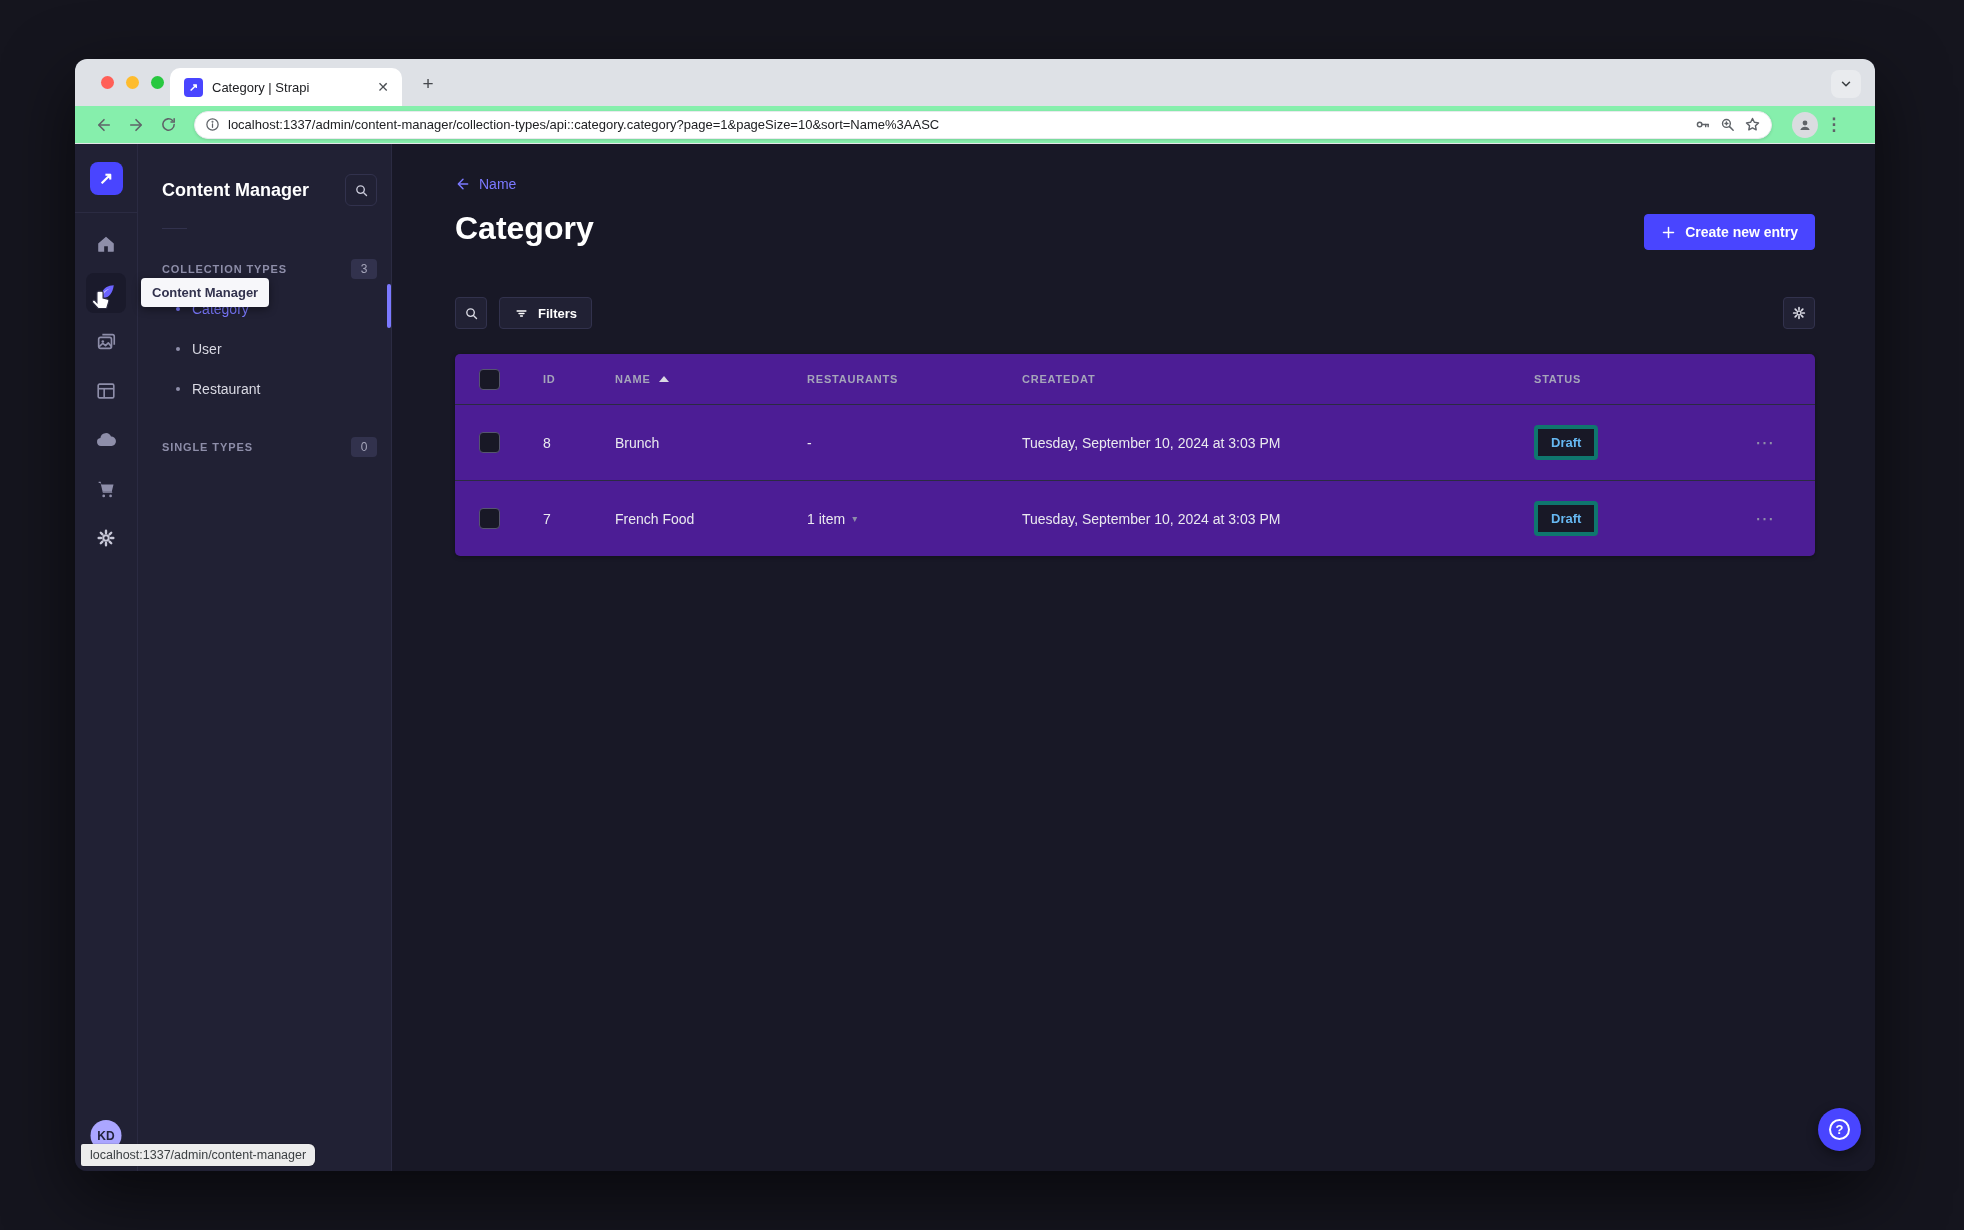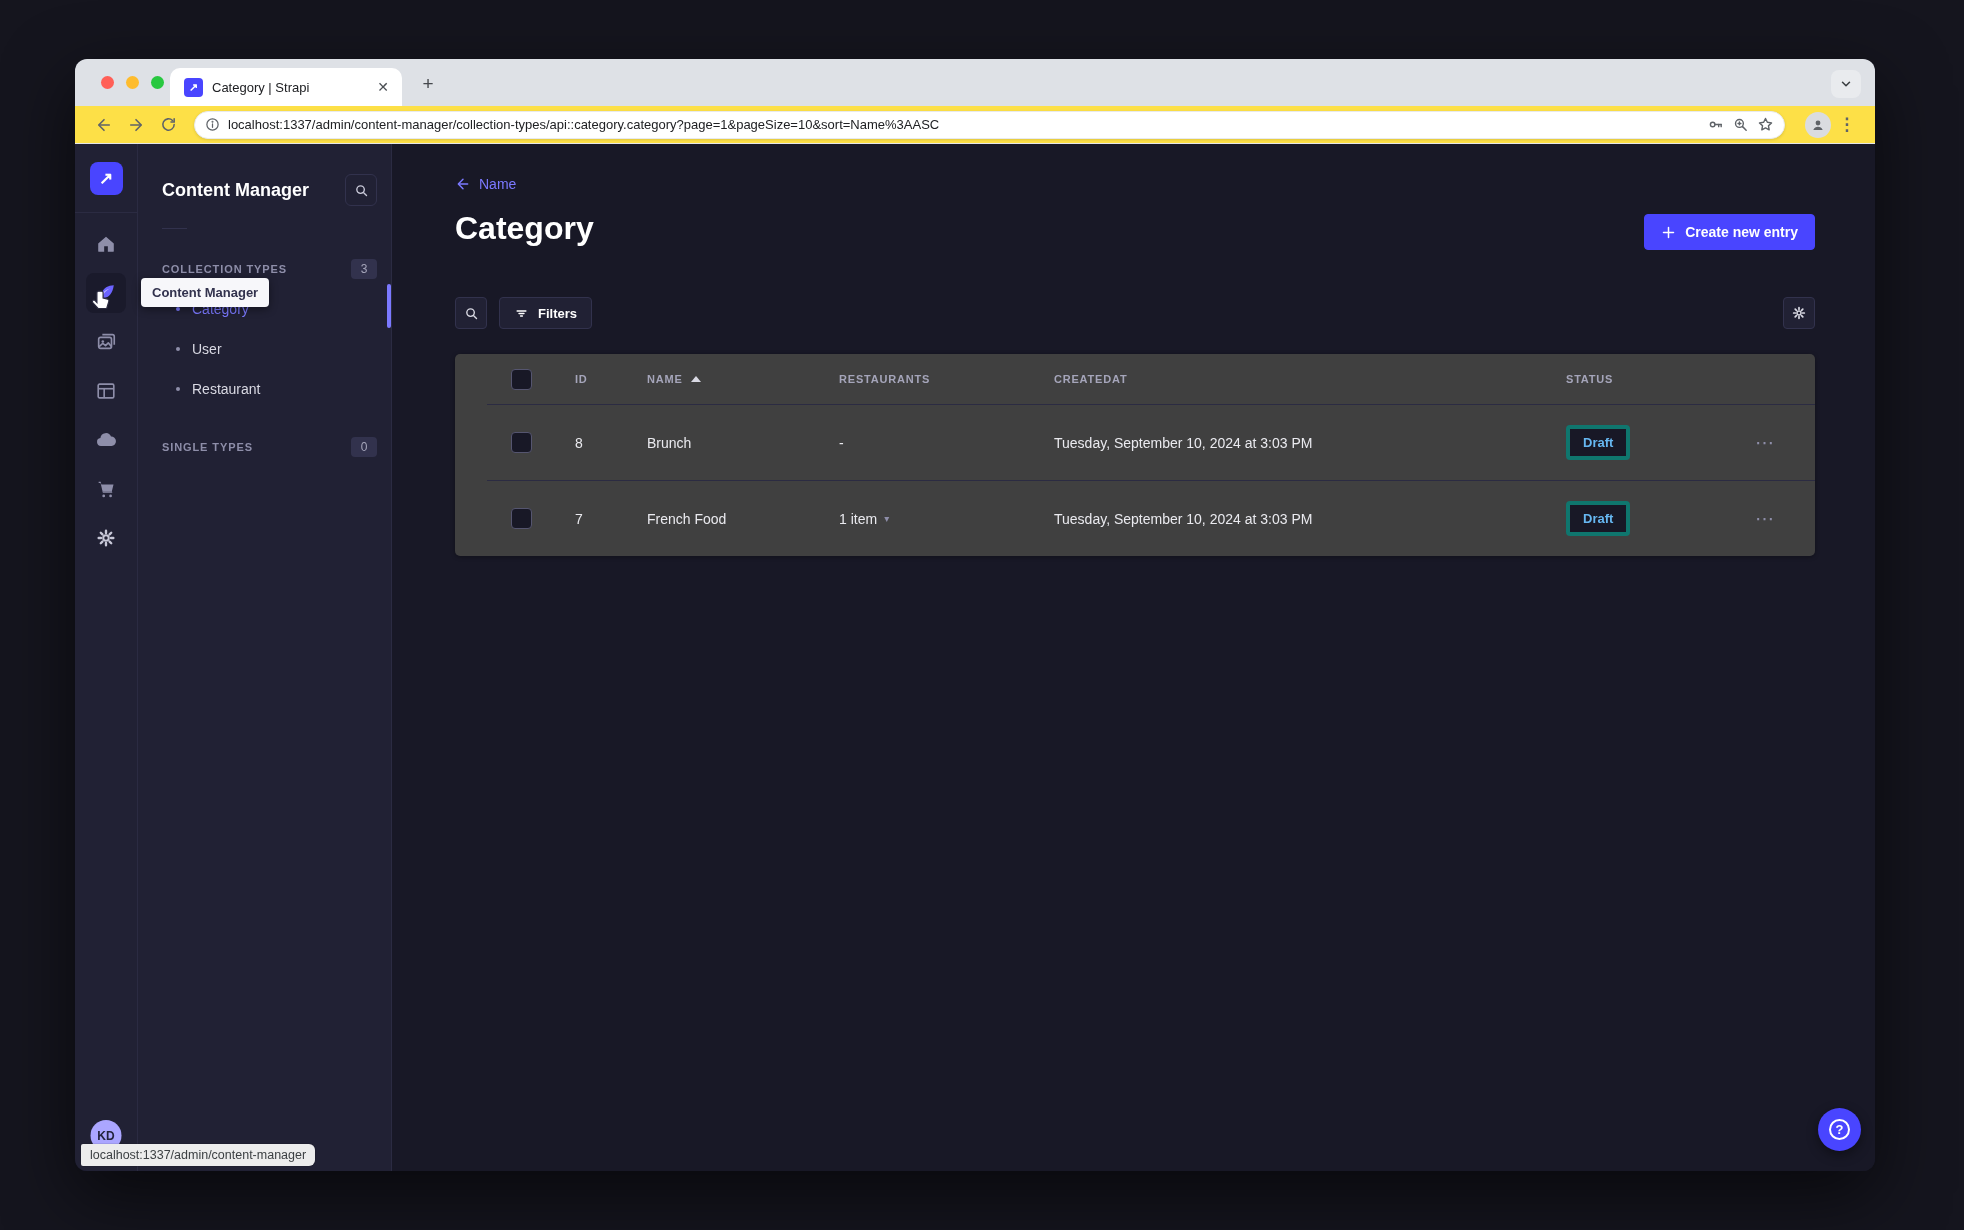--- a/index.html
+++ b/index.html
@@ -32,21 +32,21 @@
   .favicon { width:19px; height:19px; border-radius:4px; background:#4945ff; color:#fff;
     display:flex; align-items:center; justify-content:center; font-size:11px; font-weight:bold; }
   .tab-title { flex:1; font-size:13px; color:#202124; white-space:nowrap; overflow:hidden; }
   .tab-close { color:#4b4f54; font-size:14px; width:18px; height:18px; display:flex; align-items:center; justify-content:center; border-radius:4px; }
   .newtab { position:absolute; left:340px; bottom:9px; width:26px; height:26px; border-radius:6px;
     color:#45484d; font-size:19px; display:flex; align-items:center; justify-content:center; }
   .strip-chevron { position:absolute; right:14px; bottom:8px; width:30px; height:28px; border-radius:8px;
     background:#e9ebee; color:#3c4043; display:flex; align-items:center; justify-content:center; }
 
   
-  .toolbar { height:38px; background:#fde047; display:flex; align-items:center; padding:0 16px 0 15px; gap:4px; border-bottom:1px solid #e4e6e8;}
+  .toolbar { height:38px; background:#86efac; display:flex; align-items:center; padding:0 29px 0 15px; gap:4px; border-bottom:1px solid #e4e6e8;}
   .nav-ic { width:28px; height:28px; display:flex; align-items:center; justify-content:center; color:#5f6368; border-radius:50%; flex:0 0 auto;}
   .nav-ic svg { display:block; }
   .omnibox {
     flex:1; height:28px; margin:0 10px 0 8px; background:#fff; border:1px solid #e8eaed;
     box-shadow:0 1px 3px rgba(0,0,0,.12);
     border-radius:14px; display:flex; align-items:center; padding:0 10px 0 10px; gap:8px; min-width:0;
   }
   .url-text { flex:1; font-size:13px; color:#202124; white-space:nowrap; overflow:hidden; }
   .omni-ic { color:#5f6368; flex:0 0 auto; display:flex; align-items:center; }
   .profile-avatar { width:26px; height:26px; border-radius:50%; background:#dadce0; color:#5f6368;
@@ -109,21 +109,21 @@
   }
 
   .filters-row { margin-top:50px; display:flex; align-items:center; gap:12px; position:relative; }
   .sq-btn { width:32px; height:32px; border:1px solid #32324d; border-radius:4px; background:#212134;
     color:#d9d9e3; display:flex; align-items:center; justify-content:center; }
   .filters-btn { height:32px; padding:0 14px; border:1px solid #32324d; border-radius:4px; background:#212134;
     color:#fff; font-size:13px; font-weight:bold; display:flex; align-items:center; gap:9px; }
   .gear-btn { position:absolute; right:0; top:0; }
 
   
-  .table-card { margin-top:25px; background:#404040; border-radius:5px; box-shadow:0 1px 4px rgba(3,3,5,.35);padding-left:32px; }
+  .table-card { margin-top:25px; background:#4c1d95; border-radius:5px; box-shadow:0 1px 4px rgba(3,3,5,.35); }
   .trow { display:flex; align-items:center; height:76px; border-top:1px solid #2b2b42; }
   .thead { display:flex; align-items:center; height:50px; border-top:none; }
   .cell { display:flex; align-items:center; }
   .c-check { flex:0 0 64px; padding-left:24px; }
   .c-id { flex:0 0 72px; padding-left:24px; }
   .c-name { flex:0 0 192px; padding-left:24px; gap:8px; }
   .c-rest { flex:0 0 215px; padding-left:24px; gap:7px; }
   .c-created { flex:0 0 512px; padding-left:24px; }
   .c-status { flex:0 0 200px; padding-left:24px; }
   .c-actions { flex:1; justify-content:flex-end; padding-right:40px; }

